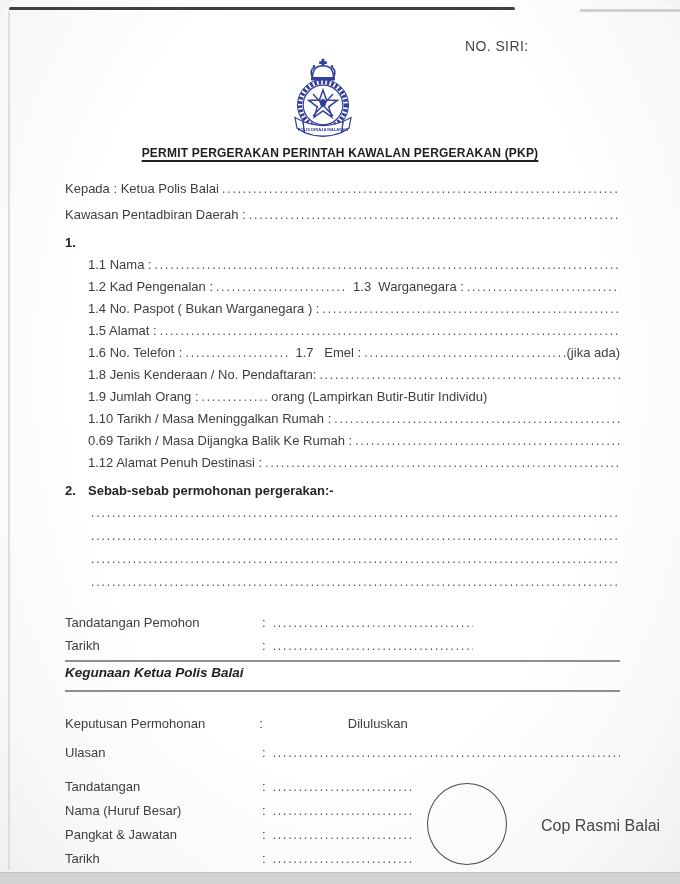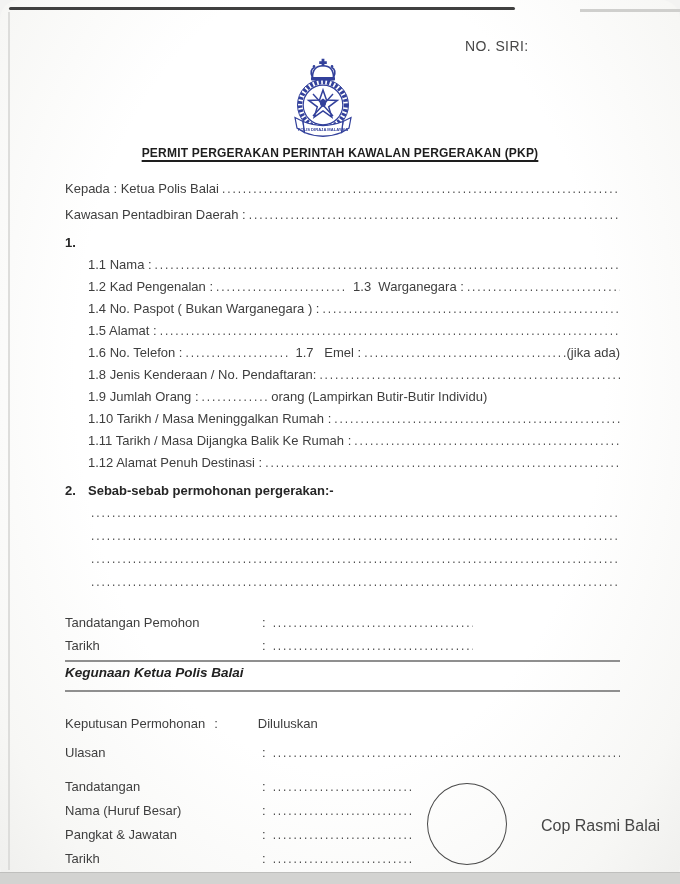--- a/index.html
+++ b/index.html
@@ -51,21 +51,21 @@
   .lrow .lab{width:197px;flex:none;}
   .lrow .colon{flex:none;margin-right:4px;}
   .lrow .dots{flex:0 0 auto;}
   .w200{width:200px;} .w138{width:138px;}
   .lrow .dots.grow{flex:1 1 auto;}
 
   .divider{height:2px;background:#8f8f8f;margin-top:3px;}
   .divider.thin{height:1.5px;margin-top:0;}
   .official-head{font-weight:bold;font-style:italic;color:#222;height:28px;line-height:22px;font-size:13.5px;}
 
-  .decision{display:flex;align-items:baseline;height:24px;line-height:24px;margin-top:20px;}
+  .decision{display:flex;align-items:baseline;height:24px;line-height:24px;margin-top:20px;gap:45px;}
   .decision .colon{margin-left:9px;}
   .decision .val{margin-left:40px;}
   .ulasan{margin-top:5px;height:24px;line-height:24px;}
 
   .sign-block{position:relative;margin-top:10px;}
   .sign-block .lrow{height:24px;line-height:24px;}
   .stamp-circle{
     position:absolute;left:362px;top:8px;width:78px;height:80px;
     border:1.5px solid #4a4a4a;border-radius:50%;background:transparent;
   }
@@ -162,21 +162,21 @@
       <div class="item-row">
         <span class="lbl">1.9 Jumlah Orang :</span>
         <span class="dots fixed w66">................................................................................................................................................................................................................................................................................................................................................................................................................</span>
         <span class="suffix"> orang (Lampirkan Butir-Butir Individu)</span>
       </div>
       <div class="item-row">
         <span class="lbl">1.10 Tarikh / Masa Meninggalkan Rumah :</span>
         <span class="dots">................................................................................................................................................................................................................................................................................................................................................................................................................</span>
       </div>
       <div class="item-row">
-        <span class="lbl">1.11 Tarikh / Masa Dijangka Balik Ke Rumah :</span>
+        <span class="lbl">0.69 Tarikh / Masa Dijangka Balik Ke Rumah :</span>
         <span class="dots">................................................................................................................................................................................................................................................................................................................................................................................................................</span>
       </div>
       <div class="item-row">
         <span class="lbl">1.12 Alamat Penuh Destinasi :</span>
         <span class="dots">................................................................................................................................................................................................................................................................................................................................................................................................................</span>
       </div>
     </div>
 
     <div class="sec-head sec2-head">
       <span class="num">2.</span>

